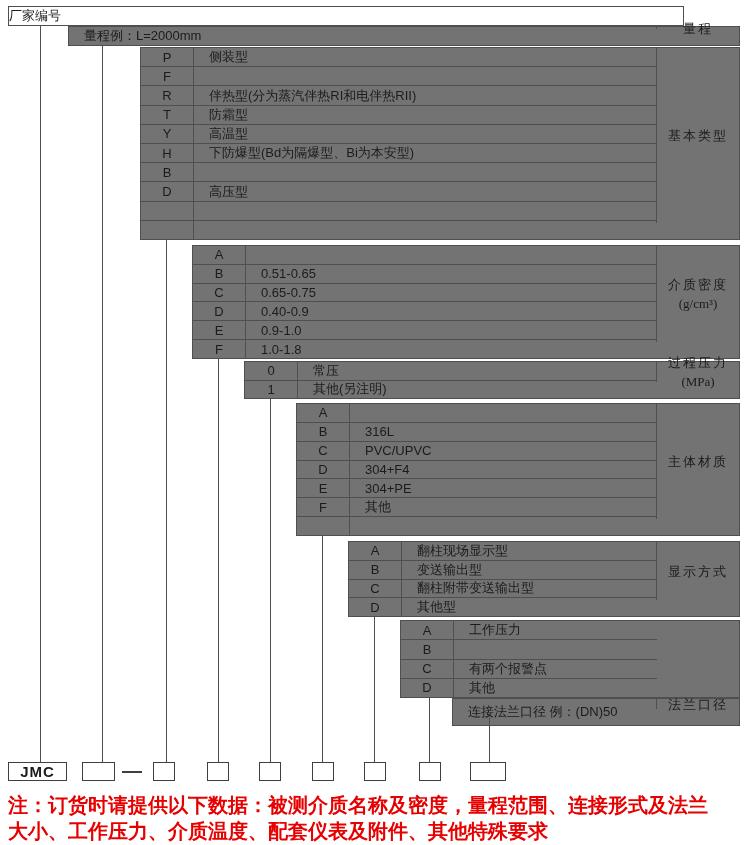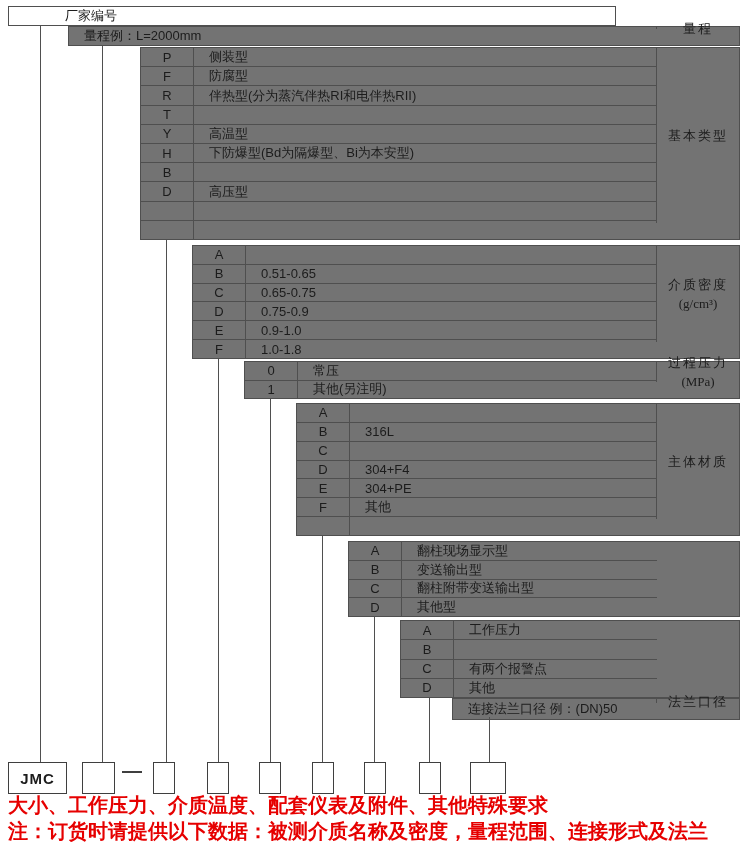--- a/index.html
+++ b/index.html
@@ -9,23 +9,23 @@
   }
   html,body{margin:0;padding:0;}
   body{
     width:750px;height:845px;position:relative;background:#ffffff;
     font-family:"Liberation Sans","DejaVu Sans",sans-serif;color:var(--text);
     overflow:hidden;
   }
   .abs{position:absolute;box-sizing:border-box;}
   
   .row-manufacturer{
-    left:8px;top:6px;width:608px;height:20px;
+    left:8px;top:6px;width:676px;height:20px;
     border:1px solid var(--border);
-    display:flex;align-items:center;padding-left:56px;font-size:13px;
+    display:flex;align-items:center;font-size:13px;
   }
   
   .section{position:absolute;box-sizing:border-box;border:1px solid var(--border);background:#737373;}
   .rows{position:absolute;top:0;bottom:0;left:0;right:82px;display:flex;flex-direction:column;}
   .trow{flex:1 1 0;display:flex;align-items:stretch;border-bottom:1px solid var(--border);font-size:13px;min-height:0;}
   .trow:last-child{border-bottom:none;}
   .tcode{flex:0 0 52px;width:52px;border-right:1px solid var(--border);display:flex;align-items:center;justify-content:center;}
   .tdesc{flex:1;display:flex;align-items:center;padding-left:15px;white-space:nowrap;overflow:hidden;}
   .side-label{
     position:absolute;top:0;bottom:16px;right:0;width:82px;
@@ -36,26 +36,26 @@
   }
   .side-label .sub{letter-spacing:0;}
   
   .sec-range   {left:68px; top:26px; width:672px;height:20px;}
   .sec-basic   {left:140px;top:47px; width:600px;height:193px;}
   .sec-density {left:192px;top:245px;width:548px;height:114px;}
   .sec-pressure{left:244px;top:361px;width:496px;height:38px;}
   .sec-material{left:296px;top:403px;width:444px;height:133px;}
   .sec-display {left:348px;top:541px;width:392px;height:76px;}
   .sec-alarm   {left:400px;top:620px;width:340px;height:78px;}
-  .sec-flange  {left:452px;top:698px;width:288px;height:22px;}
+  .sec-flange  {left:452px;top:698px;width:288px;height:28px;}
   
   .vline{position:absolute;width:1px;background:var(--border);}
   
   .cbox{
-    position:absolute;top:762px;height:32px;box-sizing:border-box;
+    position:absolute;top:762px;height:19px;box-sizing:border-box;
     border:1.5px solid #3f3f3f;background:#fff;
   }
   .cbox.jmc{display:flex;align-items:center;justify-content:center;font-weight:bold;font-size:15px;letter-spacing:1px;}
   .dash{position:absolute;left:122px;top:771px;width:20px;height:2px;background:#3f3f3f;}
   
   .note{
     position:absolute;left:8px;top:792px;width:740px;
     color:var(--note-red);font-size:20px;font-weight:bold;line-height:26px;
     white-space:nowrap;
   }
@@ -79,28 +79,28 @@
 </div>
 
 <div class="section sec-basic">
   <div class="rows">
       <div class="trow">
         <div class="tcode">P</div>
         <div class="tdesc">侧装型</div>
       </div>
       <div class="trow">
         <div class="tcode">F</div>
-        <div class="tdesc">防腐型</div>
       </div>
       <div class="trow">
         <div class="tcode">R</div>
         <div class="tdesc">伴热型(分为蒸汽伴热RI和电伴热RII)</div>
       </div>
       <div class="trow">
         <div class="tcode">T</div>
+        <div class="tdesc">防霜型</div>
       </div>
       <div class="trow">
         <div class="tcode">Y</div>
         <div class="tdesc">高温型</div>
       </div>
       <div class="trow">
         <div class="tcode">H</div>
         <div class="tdesc">下防爆型(Bd为隔爆型、Bi为本安型)</div>
       </div>
       <div class="trow">
@@ -132,21 +132,21 @@
       <div class="trow">
         <div class="tcode">B</div>
         <div class="tdesc">0.51-0.65</div>
       </div>
       <div class="trow">
         <div class="tcode">C</div>
         <div class="tdesc">0.65-0.75</div>
       </div>
       <div class="trow">
         <div class="tcode">D</div>
-        <div class="tdesc">0.75-0.9</div>
+        <div class="tdesc">0.40-0.9</div>
       </div>
       <div class="trow">
         <div class="tcode">E</div>
         <div class="tdesc">0.9-1.0</div>
       </div>
       <div class="trow">
         <div class="tcode">F</div>
         <div class="tdesc">1.0-1.8</div>
       </div>
     </div>
@@ -177,20 +177,21 @@
   <div class="rows">
       <div class="trow">
         <div class="tcode">A</div>
       </div>
       <div class="trow">
         <div class="tcode">B</div>
         <div class="tdesc">316L</div>
       </div>
       <div class="trow">
         <div class="tcode">C</div>
+        <div class="tdesc">PVC/UPVC</div>
       </div>
       <div class="trow">
         <div class="tcode">D</div>
         <div class="tdesc">304+F4</div>
       </div>
       <div class="trow">
         <div class="tcode">E</div>
         <div class="tdesc">304+PE</div>
       </div>
       <div class="trow">
@@ -219,20 +220,23 @@
       </div>
       <div class="trow">
         <div class="tcode">C</div>
         <div class="tdesc">翻柱附带变送输出型</div>
       </div>
       <div class="trow">
         <div class="tcode">D</div>
         <div class="tdesc">其他型</div>
       </div>
     </div>
+  <div class="side-label">
+    <div>显示方式</div>
+  </div>
 </div>
 
 <div class="section sec-alarm">
   <div class="rows">
       <div class="trow">
         <div class="tcode">A</div>
         <div class="tdesc">工作压力</div>
       </div>
       <div class="trow">
         <div class="tcode">B</div>
@@ -276,15 +280,15 @@
 <div class="dash"></div>
 <div class="cbox" style="left:153px;width:22px;"></div>
 <div class="cbox" style="left:207px;width:22px;"></div>
 <div class="cbox" style="left:259px;width:22px;"></div>
 <div class="cbox" style="left:312px;width:22px;"></div>
 <div class="cbox" style="left:364px;width:22px;"></div>
 <div class="cbox" style="left:419px;width:22px;"></div>
 <div class="cbox" style="left:470px;width:36px;"></div>
 
 <div class="note">
+  <div>注：订货时请提供以下数据：被测介质名称及密度，量程范围、连接形式及法兰</div>
   <div>大小、工作压力、介质温度、配套仪表及附件、其他特殊要求</div>
-  <div>注：订货时请提供以下数据：被测介质名称及密度，量程范围、连接形式及法兰</div>
 </div>
 
 </body></html>

